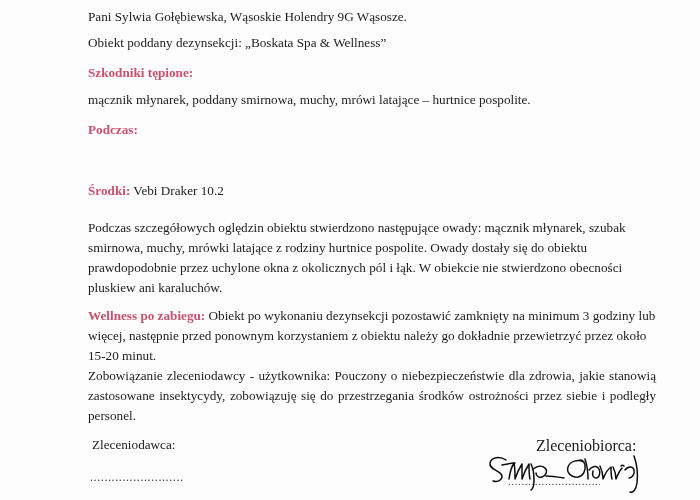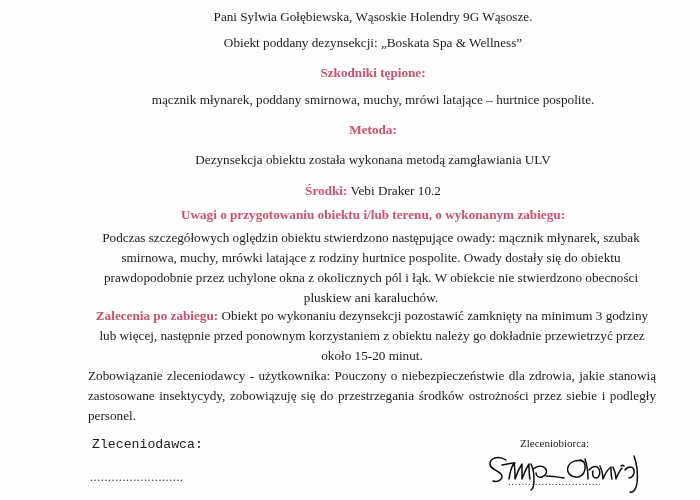--- a/index.html
+++ b/index.html
@@ -32,37 +32,36 @@
   }
   .heading-red {
     color: #c9516e;
     font-weight: bold;
   }
   .inline-red {
     color: #c9516e;
     font-weight: bold;
   }
   .para {
-    text-align: center;
+    text-align: left;
   }
   .para-justify {
     text-align: justify;
   }
   .sig-left-label {
     position: absolute;
     left: 92px;
     top: 437px;
     font-size: 13.2px;
-    font-family: Liberation Mono, monospace;
   }
   .sig-right-label {
     position: absolute;
-    left: 520px;
+    left: 536px;
     top: 437px;
-    font-size: 11px;
+    font-size: 16px;
   }
   .dotted-line {
     position: absolute;
     left: 90px;
     top: 472px;
     width: 93px;
     height: 10px;
     overflow: hidden;
     letter-spacing: 0.6px;
     font-size: 12px;
@@ -100,34 +99,32 @@
 <div class="page">
 
   <div class="block para" style="top: 7px;">Pani Sylwia Gołębiewska, Wąsoskie Holendry 9G Wąsosze.</div>
 
   <div class="block para" style="top: 33px;">Obiekt poddany dezynsekcji: „Boskata Spa &amp; Wellness”</div>
 
   <div class="block para heading-red" style="top: 63px;">Szkodniki tępione:</div>
 
   <div class="block para" style="top: 90px;">mącznik młynarek, poddany smirnowa, muchy, mrówi latające – hurtnice pospolite.</div>
 
-  <div class="block para heading-red" style="top: 120px;">Metoda:</div>
+  <div class="block para heading-red" style="top: 120px;">Podczas:</div>
 
-  <div class="block para" style="top: 150px;"> Dezynsekcja obiektu została wykonana metodą zamgławiania ULV</div>
 
   <div class="block para" style="top: 181px;">
     <span class="inline-red">Środki:</span><span> Vebi Draker 10.2</span>
   </div>
 
-  <div class="block para heading-red" style="top: 205px;">Uwagi o przygotowaniu obiektu i/lub terenu, o wykonanym zabiegu:</div>
 
-  <div class="block para" style="top: 228px; width: 566px; line-height: 1.52;">Podczas szczegółowych oględzin obiektu stwierdzono następujące owady: mącznik młynarek, szubak smirnowa, muchy, mrówki latające z rodziny hurtnice pospolite. Owady dostały się do obiektu prawdopodobnie przez uchylone okna z okolicznych pól i łąk. W obiekcie nie stwierdzono obecności pluskiew ani karaluchów.</div>
+  <div class="block para" style="top: 218px; width: 566px; line-height: 1.52;">Podczas szczegółowych oględzin obiektu stwierdzono następujące owady: mącznik młynarek, szubak smirnowa, muchy, mrówki latające z rodziny hurtnice pospolite. Owady dostały się do obiektu prawdopodobnie przez uchylone okna z okolicznych pól i łąk. W obiekcie nie stwierdzono obecności pluskiew ani karaluchów.</div>
 
   <div class="block para" style="top: 306px; width: 568px; line-height: 1.5;">
-    <span class="inline-red">Zalecenia po zabiegu:</span><span> Obiekt po wykonaniu dezynsekcji pozostawić zamknięty na minimum 3 godziny lub więcej, następnie przed ponownym korzystaniem z obiektu należy go dokładnie przewietrzyć przez około 15-20 minut.</span>
+    <span class="inline-red">Wellness po zabiegu:</span><span> Obiekt po wykonaniu dezynsekcji pozostawić zamknięty na minimum 3 godziny lub więcej, następnie przed ponownym korzystaniem z obiektu należy go dokładnie przewietrzyć przez około 15-20 minut.</span>
   </div>
 
   <div class="block para-justify" style="top: 366px; width: 568px; line-height: 1.52;">Zobowiązanie zleceniodawcy - użytkownika: Pouczony o niebezpieczeństwie dla zdrowia, jakie stanowią zastosowane insektycydy, zobowiązuję się do przestrzegania środków ostrożności przez siebie i podległy personel.</div>
 
   <div class="sig-left-label">Zleceniodawca:</div>
 
   <div class="sig-right-label">Zleceniobiorca:</div>
 
   <div class="dotted-line">..............................</div>
 

